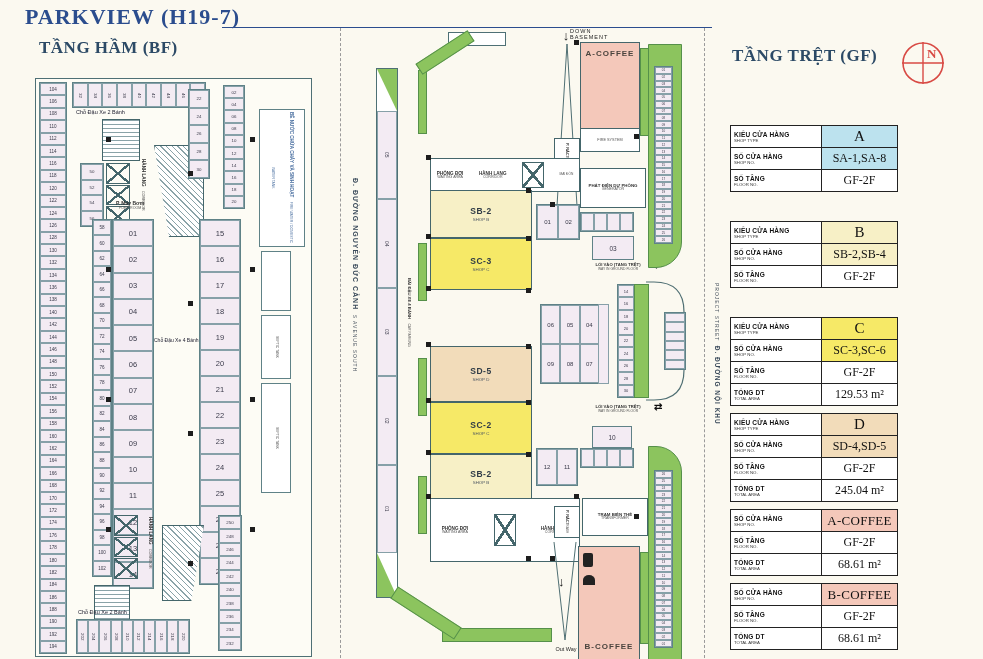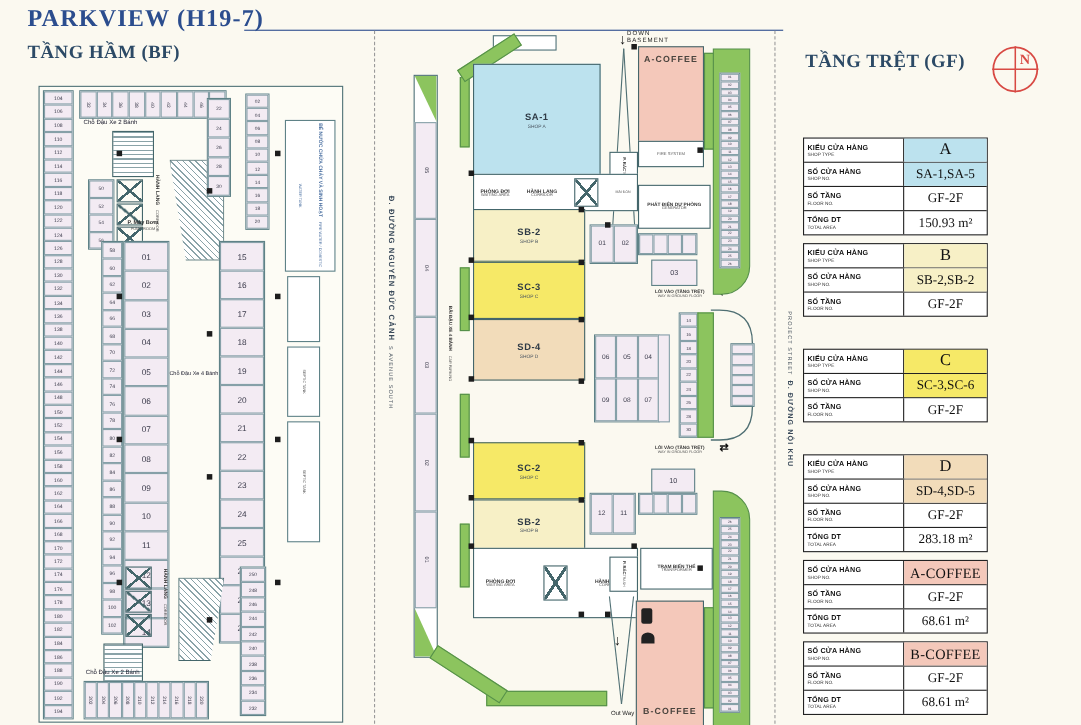--- a/index.html
+++ b/index.html
@@ -40,21 +40,21 @@
   .cA{background:#bce2ee}.cB{background:#f7f0c6}.cC{background:#f6e967}.cD{background:#f2dcba}.cCof{background:#f4c8ba}
   .big{font-size:15px}.bigc{font-size:13px;letter-spacing:0.3px}
   .tinylbl{font-size:5.5px;color:#223;white-space:nowrap}
   .bluetank{color:#4a6fa0}
 </style>
 </head>
 <body>
 
 <div class="abs title" style="left:25px;top:4px">PARKVIEW (H19-7)</div>
 <div class="abs" style="left:222px;top:27px;width:490px;border-top:1.5px solid #2b4d8e"></div>
-<div class="abs subtitle" style="left:25px;top:38px">TẦNG HẦM (BF)</div>
+<div class="abs subtitle" style="left:39px;top:38px">TẦNG HẦM (BF)</div>
 <div class="abs subtitle" style="left:732px;top:46px">TẦNG TRỆT (GF)</div>
 <svg class="abs" style="left:900px;top:40px" width="46" height="46">
   <circle cx="23" cy="23" r="20" fill="none" stroke="#d84a44" stroke-width="1.6"></circle>
   <line x1="23" y1="2" x2="23" y2="44" stroke="#d84a44" stroke-width="1.4"></line>
   <line x1="2" y1="23" x2="44" y2="23" stroke="#d84a44" stroke-width="1.4"></line>
   <text x="27" y="18" fill="#d84a44" font-size="13" font-weight="bold" font-family="Liberation Serif,serif">N</text>
 </svg>
 
 <div class="plan" style="left:35px;top:78px;width:275px;height:577px;border:1.5px solid #4e7075">
   <div class="ladder" style="left:3px;top:3px;width:26px;height:570px">
@@ -366,24 +366,20 @@
   <div class="abs green" style="left:88px;top:448px;width:7px;height:56px"></div>
   <div class="abs" style="left:118px;top:4px;width:56px;height:12px;border:1px solid #4e7075;background:#fff"></div>
   <div class="abs green" style="left:84px;top:18px;width:60px;height:11px;transform:rotate(-33deg)"></div>
 
   <div class="abs" style="left:226px;top:0;width:20px;text-align:center;font-weight:bold;font-size:13px;color:#111">↓</div>
   <div class="abs" style="left:240px;top:0;width:64px;font-size:5.5px;color:#222;letter-spacing:1px">
     <div>DOWN</div>
     <div>BASEMENT</div>
   </div>
 
-  <div class="room shopA" style="left:100px;top:30px;width:114px;height:100px">
-    <div class="shop-name">SA-1</div>
-    <div class="shop-sub">SHOP A</div>
-  </div>
   <div class="room coffee" style="left:250px;top:14px;width:58px;height:94px;justify-content:flex-start;padding-top:6px">
     <div class="coffee-name">A-COFFEE</div>
   </div>
   <svg class="abs" style="left:224px;top:16px" width="26" height="180">
     <line x1="13" y1="0" x2="2" y2="178" stroke="#4f6f73" stroke-width="1"></line>
     <line x1="13" y1="0" x2="24" y2="178" stroke="#4f6f73" stroke-width="1"></line>
   </svg>
   <div class="abs green" style="left:310px;top:20px;width:9px;height:86px"></div>
 
   <div class="room white" style="left:250px;top:100px;width:58px;height:22px">
@@ -411,22 +407,22 @@
   </div>
 
   <div class="room shopB" style="left:100px;top:162px;width:100px;height:46px">
     <div class="shop-name">SB-2</div>
     <div class="shop-sub">SHOP B</div>
   </div>
   <div class="room shopC" style="left:100px;top:210px;width:100px;height:50px">
     <div class="shop-name">SC-3</div>
     <div class="shop-sub">SHOP C</div>
   </div>
-  <div class="room shopD" style="left:100px;top:262px;width:100px;height:54px">
-    <div class="shop-name">SD-4</div>
+  <div class="room shopD" style="left:100px;top:318px;width:100px;height:54px">
+    <div class="shop-name">SD-5</div>
     <div class="shop-sub">SHOP D</div>
   </div>
   <div class="room shopC" style="left:100px;top:374px;width:100px;height:50px">
     <div class="shop-name">SC-2</div>
     <div class="shop-sub">SHOP C</div>
   </div>
   <div class="room shopB" style="left:100px;top:426px;width:100px;height:44px">
     <div class="shop-name">SB-2</div>
     <div class="shop-sub">SHOP B</div>
   </div>
@@ -640,157 +636,157 @@
         <div class="lbl-main">KIỂU CỬA HÀNG</div>
         <div class="lbl-sub">SHOP TYPE</div>
       </div>
       <div class="lcell-v cA big">A</div>
     </div>
       <div class="lrow">
       <div class="lcell-l">
         <div class="lbl-main">SỐ CỬA HÀNG</div>
         <div class="lbl-sub">SHOP NO.</div>
       </div>
-      <div class="lcell-v cA">SA-1,SA-5</div>
+      <div class="lcell-v cA">SA-1,SA-8</div>
     </div>
       <div class="lrow">
       <div class="lcell-l">
         <div class="lbl-main">SỐ TẦNG</div>
         <div class="lbl-sub">FLOOR NO.</div>
       </div>
       <div class="lcell-v">GF-2F</div>
     </div>
+    </div>
+  <div class="ltable" style="top:96px">
+
+  <div class="lrow">
+      <div class="lcell-l">
+        <div class="lbl-main">KIỂU CỬA HÀNG</div>
+        <div class="lbl-sub">SHOP TYPE</div>
+      </div>
+      <div class="lcell-v cB big">B</div>
+    </div>
+      <div class="lrow">
+      <div class="lcell-l">
+        <div class="lbl-main">SỐ CỬA HÀNG</div>
+        <div class="lbl-sub">SHOP NO.</div>
+      </div>
+      <div class="lcell-v cB">SB-2,SB-4</div>
+    </div>
+      <div class="lrow">
+      <div class="lcell-l">
+        <div class="lbl-main">SỐ TẦNG</div>
+        <div class="lbl-sub">FLOOR NO.</div>
+      </div>
+      <div class="lcell-v">GF-2F</div>
+    </div>
+    </div>
+  <div class="ltable" style="top:192px">
+
+  <div class="lrow">
+      <div class="lcell-l">
+        <div class="lbl-main">KIỂU CỬA HÀNG</div>
+        <div class="lbl-sub">SHOP TYPE</div>
+      </div>
+      <div class="lcell-v cC big">C</div>
+    </div>
+      <div class="lrow">
+      <div class="lcell-l">
+        <div class="lbl-main">SỐ CỬA HÀNG</div>
+        <div class="lbl-sub">SHOP NO.</div>
+      </div>
+      <div class="lcell-v cC">SC-3,SC-6</div>
+    </div>
+      <div class="lrow">
+      <div class="lcell-l">
+        <div class="lbl-main">SỐ TẦNG</div>
+        <div class="lbl-sub">FLOOR NO.</div>
+      </div>
+      <div class="lcell-v">GF-2F</div>
+    </div>
       <div class="lrow">
       <div class="lcell-l">
         <div class="lbl-main">TỔNG DT</div>
         <div class="lbl-sub">TOTAL AREA</div>
       </div>
-      <div class="lcell-v">150.93 m²</div>
-    </div>
-    </div>
-  <div class="ltable" style="top:96px">
+      <div class="lcell-v">129.53 m²</div>
+    </div>
+    </div>
+  <div class="ltable" style="top:288px">
 
   <div class="lrow">
       <div class="lcell-l">
         <div class="lbl-main">KIỂU CỬA HÀNG</div>
         <div class="lbl-sub">SHOP TYPE</div>
       </div>
-      <div class="lcell-v cB big">B</div>
+      <div class="lcell-v cD big">D</div>
     </div>
       <div class="lrow">
       <div class="lcell-l">
         <div class="lbl-main">SỐ CỬA HÀNG</div>
         <div class="lbl-sub">SHOP NO.</div>
       </div>
-      <div class="lcell-v cB">SB-2,SB-2</div>
+      <div class="lcell-v cD">SD-4,SD-5</div>
     </div>
       <div class="lrow">
       <div class="lcell-l">
         <div class="lbl-main">SỐ TẦNG</div>
         <div class="lbl-sub">FLOOR NO.</div>
       </div>
       <div class="lcell-v">GF-2F</div>
     </div>
-    </div>
-  <div class="ltable" style="top:192px">
+      <div class="lrow">
+      <div class="lcell-l">
+        <div class="lbl-main">TỔNG DT</div>
+        <div class="lbl-sub">TOTAL AREA</div>
+      </div>
+      <div class="lcell-v">245.04 m²</div>
+    </div>
+    </div>
+  <div class="ltable" style="top:384px">
 
   <div class="lrow">
-      <div class="lcell-l">
-        <div class="lbl-main">KIỂU CỬA HÀNG</div>
-        <div class="lbl-sub">SHOP TYPE</div>
-      </div>
-      <div class="lcell-v cC big">C</div>
-    </div>
-      <div class="lrow">
       <div class="lcell-l">
         <div class="lbl-main">SỐ CỬA HÀNG</div>
         <div class="lbl-sub">SHOP NO.</div>
       </div>
-      <div class="lcell-v cC">SC-3,SC-6</div>
+      <div class="lcell-v cCof bigc">A-COFFEE</div>
     </div>
       <div class="lrow">
       <div class="lcell-l">
         <div class="lbl-main">SỐ TẦNG</div>
         <div class="lbl-sub">FLOOR NO.</div>
       </div>
       <div class="lcell-v">GF-2F</div>
     </div>
-    </div>
-  <div class="ltable" style="top:288px">
+      <div class="lrow">
+      <div class="lcell-l">
+        <div class="lbl-main">TỔNG DT</div>
+        <div class="lbl-sub">TOTAL AREA</div>
+      </div>
+      <div class="lcell-v">68.61 m²</div>
+    </div>
+    </div>
+  <div class="ltable" style="top:458px">
 
   <div class="lrow">
-      <div class="lcell-l">
-        <div class="lbl-main">KIỂU CỬA HÀNG</div>
-        <div class="lbl-sub">SHOP TYPE</div>
-      </div>
-      <div class="lcell-v cD big">D</div>
-    </div>
-      <div class="lrow">
       <div class="lcell-l">
         <div class="lbl-main">SỐ CỬA HÀNG</div>
         <div class="lbl-sub">SHOP NO.</div>
       </div>
-      <div class="lcell-v cD">SD-4,SD-5</div>
+      <div class="lcell-v cCof bigc">B-COFFEE</div>
     </div>
       <div class="lrow">
       <div class="lcell-l">
         <div class="lbl-main">SỐ TẦNG</div>
         <div class="lbl-sub">FLOOR NO.</div>
       </div>
       <div class="lcell-v">GF-2F</div>
     </div>
       <div class="lrow">
       <div class="lcell-l">
         <div class="lbl-main">TỔNG DT</div>
         <div class="lbl-sub">TOTAL AREA</div>
       </div>
-      <div class="lcell-v">283.18 m²</div>
-    </div>
-    </div>
-  <div class="ltable" style="top:384px">
-
-  <div class="lrow">
-      <div class="lcell-l">
-        <div class="lbl-main">SỐ CỬA HÀNG</div>
-        <div class="lbl-sub">SHOP NO.</div>
-      </div>
-      <div class="lcell-v cCof bigc">A-COFFEE</div>
-    </div>
-      <div class="lrow">
-      <div class="lcell-l">
-        <div class="lbl-main">SỐ TẦNG</div>
-        <div class="lbl-sub">FLOOR NO.</div>
-      </div>
-      <div class="lcell-v">GF-2F</div>
-    </div>
-      <div class="lrow">
-      <div class="lcell-l">
-        <div class="lbl-main">TỔNG DT</div>
-        <div class="lbl-sub">TOTAL AREA</div>
-      </div>
       <div class="lcell-v">68.61 m²</div>
     </div>
     </div>
-  <div class="ltable" style="top:458px">
-
-  <div class="lrow">
-      <div class="lcell-l">
-        <div class="lbl-main">SỐ CỬA HÀNG</div>
-        <div class="lbl-sub">SHOP NO.</div>
-      </div>
-      <div class="lcell-v cCof bigc">B-COFFEE</div>
-    </div>
-      <div class="lrow">
-      <div class="lcell-l">
-        <div class="lbl-main">SỐ TẦNG</div>
-        <div class="lbl-sub">FLOOR NO.</div>
-      </div>
-      <div class="lcell-v">GF-2F</div>
-    </div>
-      <div class="lrow">
-      <div class="lcell-l">
-        <div class="lbl-main">TỔNG DT</div>
-        <div class="lbl-sub">TOTAL AREA</div>
-      </div>
-      <div class="lcell-v">68.61 m²</div>
-    </div>
-    </div>
 </div>
 
 </body></html>

